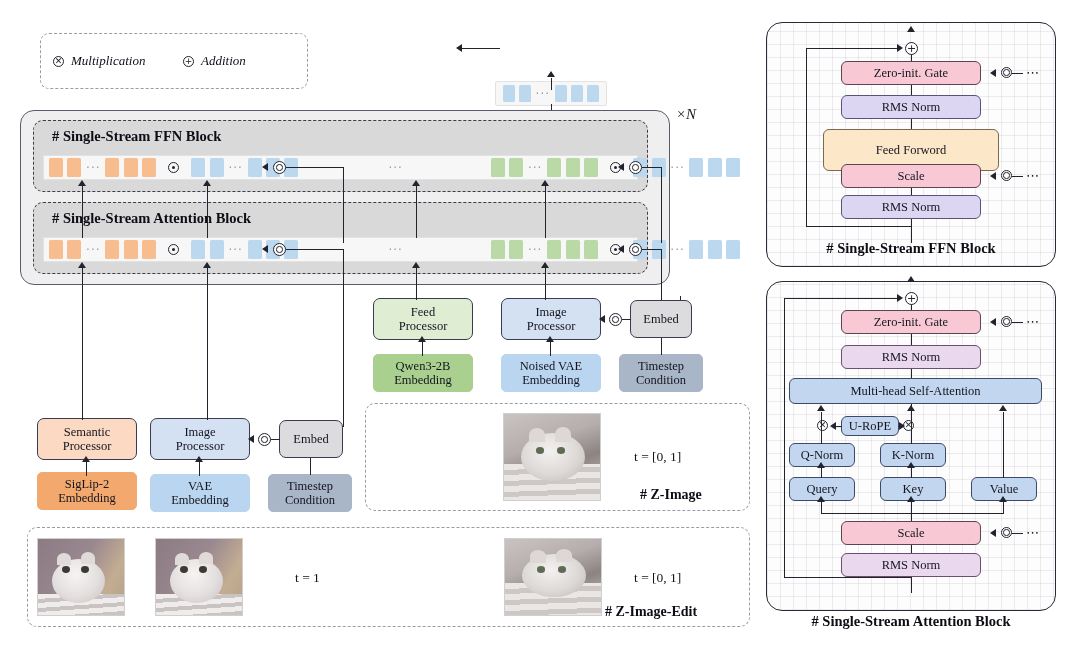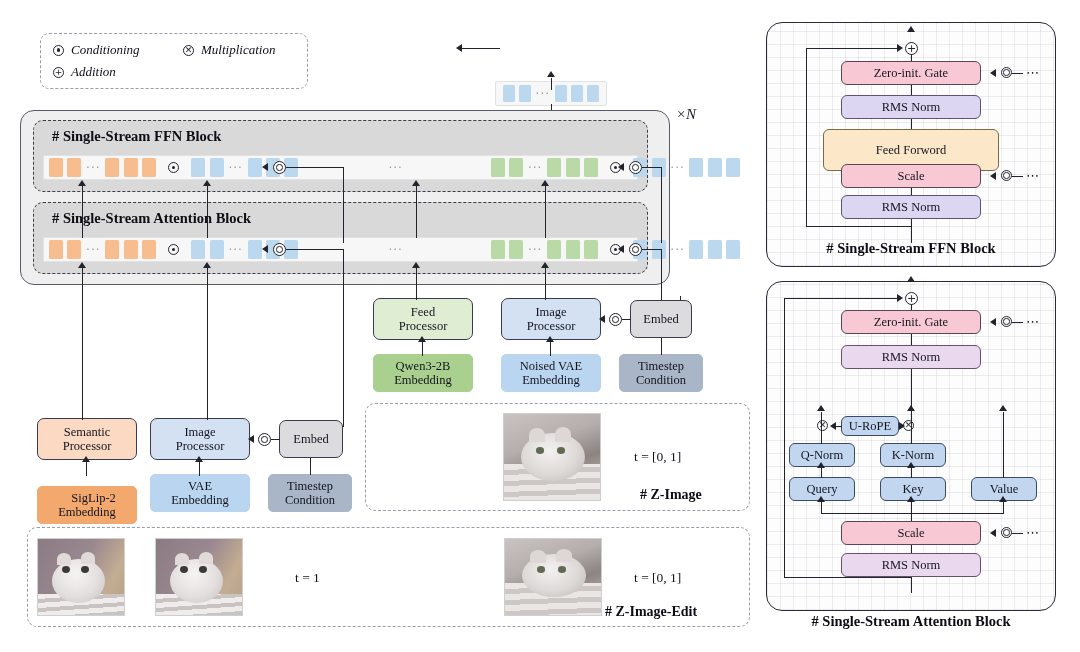--- a/index.html
+++ b/index.html
@@ -194,24 +194,20 @@
     font-family: "DejaVu Sans", sans-serif;
   }
 </style>
 </head>
 <body>
 
 <div id="root">
 
   <div id="legend">
     <div class="leg-item">
-      <span class="leg-ico dot"></span>
-      <span class="txt">Conditioning</span>
-    </div>
-    <div class="leg-item">
       <span class="leg-ico">✕</span>
       <span class="txt">Multiplication</span>
     </div>
     <div class="leg-item">
       <span class="leg-ico">+</span>
       <span class="txt">Addition</span>
     </div>
   </div>
 
 
@@ -324,21 +320,21 @@
   <div class="arrow-up" style="left:78px; top:180px;"></div>
   <div class="vline" style="left:207px; top:186px; height:52px;"></div>
   <div class="arrow-up" style="left:203px; top:180px;"></div>
   <div class="vline" style="left:416px; top:186px; height:52px;"></div>
   <div class="arrow-up" style="left:412px; top:180px;"></div>
   <div class="vline" style="left:545px; top:186px; height:52px;"></div>
   <div class="arrow-up" style="left:541px; top:180px;"></div>
 
   <div class="box" style="left:37px; top:418px; width:100px; height:42px; background:#fbd9c3;">Semantic
 Processor</div>
-  <div class="box flat" style="left:37px; top:486px; width:100px; height:38px; background:#f3a96d; border-color:#f3a96d;text-align:right;">SigLip-2
+  <div class="box flat" style="left:37px; top:472px; width:100px; height:38px; background:#f3a96d; border-color:#f3a96d;">SigLip-2
 Embedding</div>
   <div class="vline" style="left:86px; top:462px; height:14px;"></div>
   <div class="arrow-up" style="left:82px; top:456px;"></div>
   <div class="vline" style="left:82px; top:268px; height:152px;"></div>
   <div class="arrow-up" style="left:78px; top:262px;"></div>
 
   <div class="box" style="left:150px; top:418px; width:100px; height:42px; background:#d3e1f2;">Image
 Processor</div>
   <div class="box flat" style="left:150px; top:474px; width:100px; height:38px; background:#b9d5ef; border-color:#b9d5ef;">VAE
 Embedding</div>
@@ -475,20 +471,21 @@
   <div class="op" style="left:905px; top:292px;">+</div>
 
   <div class="rbox" style="left:841px; top:310px; width:140px; height:24px; background:#f8c9d4;">Zero-init. Gate</div>
   <div class="op op-ring small" style="left:1001px; top:316px;"></div>
   <div class="arrow-left" style="left:990px; top:318px;"></div>
   <div class="hline" style="left:1012px; top:322px; width:11px;"></div>
   <div class="ellipsis-r" style="left:1026px; top:314px;">⋯</div>
 
   <div class="rbox" style="left:841px; top:345px; width:140px; height:24px; background:#e9d8ee; border-color:#6a4f70;">RMS Norm</div>
 
+  <div class="rbox" style="left:789px; top:378px; width:253px; height:26px; background:#c3d6f0; border-color:#3c4a66;">Multi-head Self-Attention</div>
 
   <div class="rbox" style="left:841px; top:416px; width:58px; height:20px; background:#c3d6f0; border-color:#3c4a66;">U-RoPE</div>
   <div class="op small" style="left:817px; top:420px;">✕</div>
   <div class="arrow-left" style="left:830px; top:422px;"></div>
   <div class="hline" style="left:835px; top:426px; width:7px;"></div>
   <div class="op small" style="left:903px; top:420px;">✕</div>
   <div class="arrow-right" style="left:899px; top:422px;"></div>
 
   <div class="rbox" style="left:789px; top:443px; width:66px; height:24px; background:#c3d6f0; border-color:#3c4a66;">Q-Norm</div>
   <div class="rbox" style="left:880px; top:443px; width:66px; height:24px; background:#c3d6f0; border-color:#3c4a66;">K-Norm</div>

